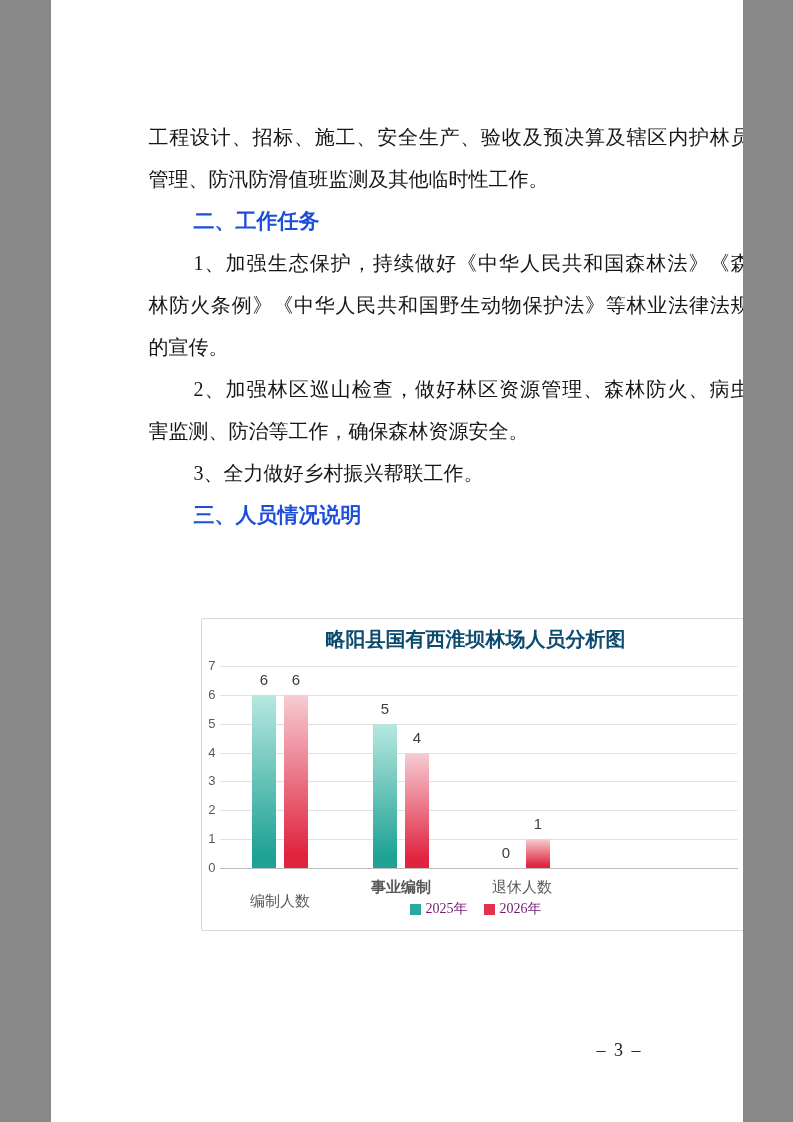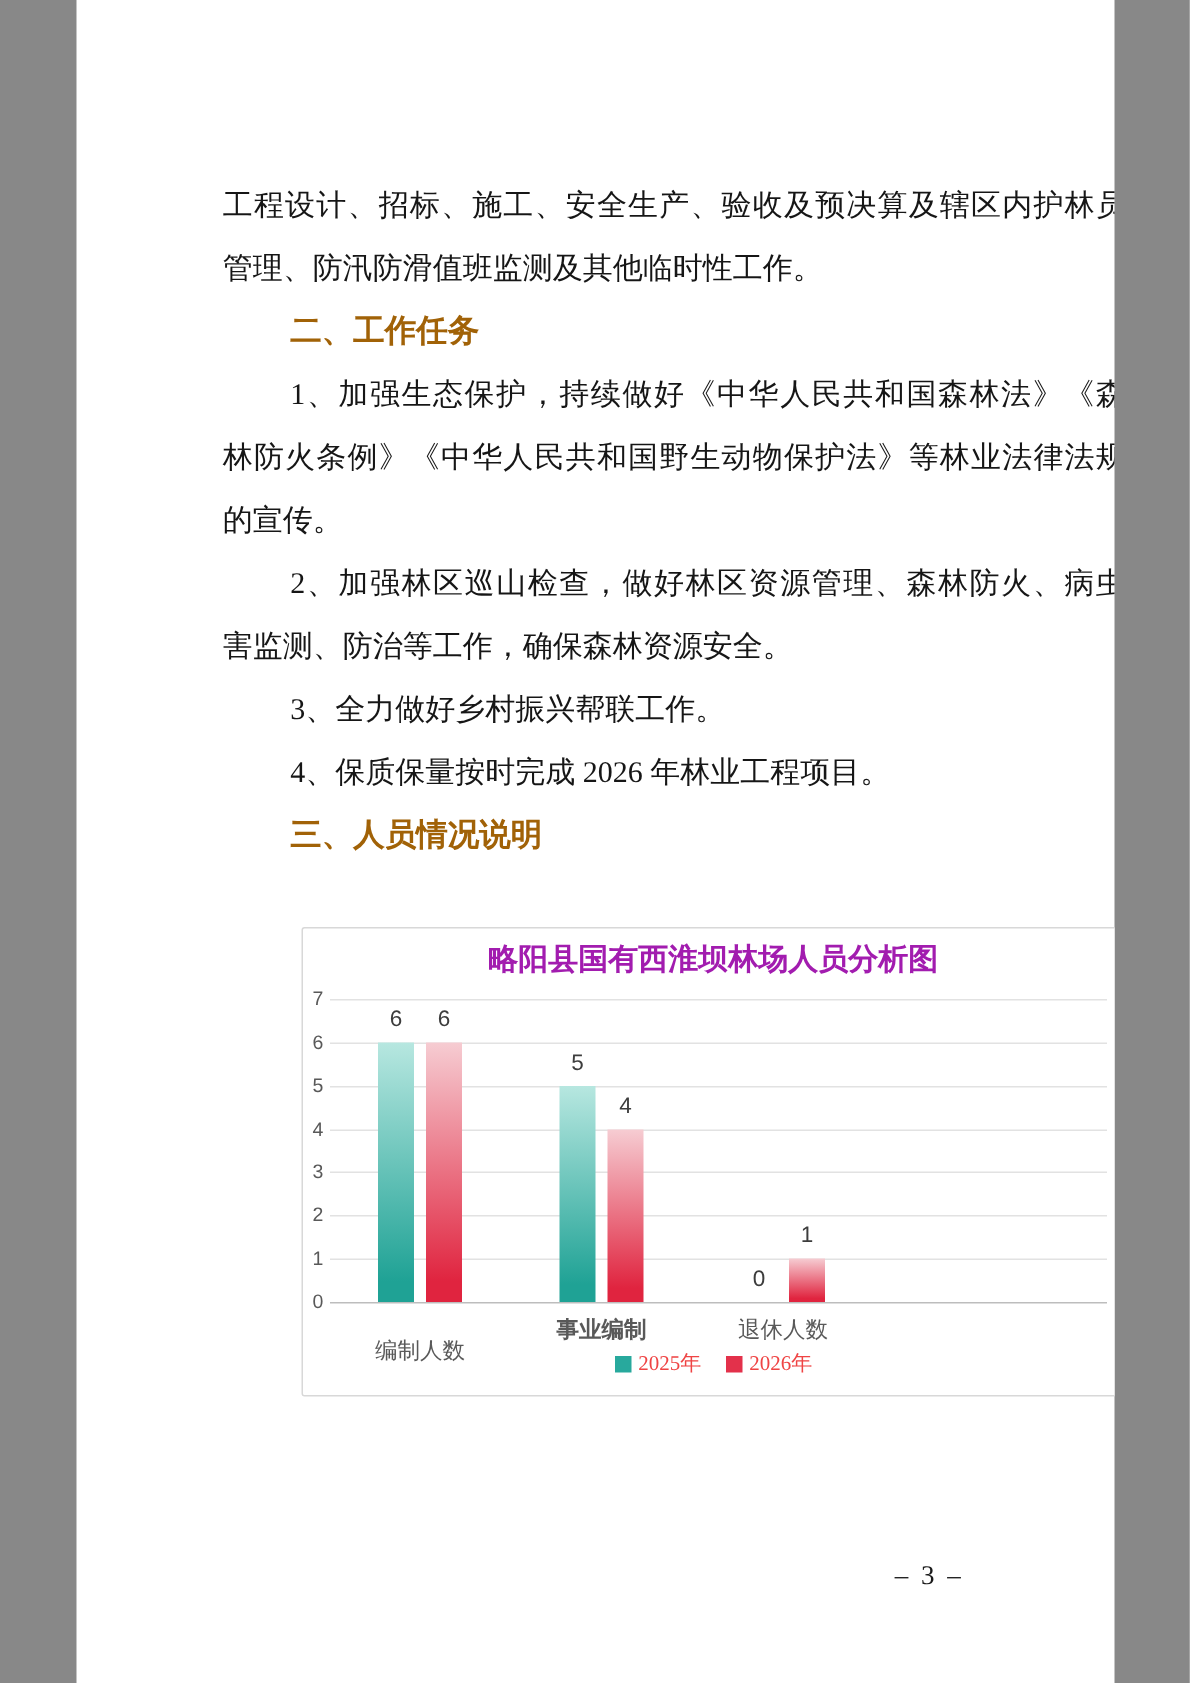--- a/index.html
+++ b/index.html
@@ -24,38 +24,38 @@
   .just{
     white-space:normal;
     text-align:justify;
     text-align-last:justify;
   }
   .ind{padding-left:45px;}
   .heading{
     font-family:"Liberation Sans","DejaVu Sans",sans-serif;
     font-weight:bold;
     font-size:21px;
-    color:#a16207;
+    color:#1d4ed8;
   }
   
   .chart{
     position:absolute;left:150px;top:618px;
     width:550px;height:313px;
     background:#ffffff;
     border:1px solid #d8d8d8;
     border-radius:2px;
     box-sizing:border-box;
   }
   .chart-title{
     position:absolute;top:7px;left:0;right:0;
     text-align:center;
     font-family:"Liberation Serif","DejaVu Serif",serif;
     font-weight:bold;
     font-size:20px;
-    color:#a21caf;
+    color:#0c4a6e;
   }
   .gridline{
     position:absolute;height:1px;background:#e2e2e2;
   }
   .gridline.axis-line{background:#bdbdbd;}
   .ytick{
     position:absolute;left:0;width:14px;
     text-align:right;
     font-family:"Liberation Sans","DejaVu Sans",sans-serif;
     font-size:13px;line-height:16px;color:#595959;
@@ -74,21 +74,21 @@
     font-size:15px;line-height:20px;color:#595959;
   }
   .legend{
     position:absolute;left:0;right:0;top:281px;
     display:flex;justify-content:center;align-items:center;gap:16px;
   }
   .legend-item{display:flex;align-items:center;gap:5px;}
   .swatch{width:11px;height:11px;}
   .legend-text{
     font-family:"Liberation Serif","DejaVu Serif",serif;
-    font-size:14px;color:#ef4444;
+    font-size:14px;color:#701a75;
   }
   
   .page-number{
     position:absolute;right:100px;top:1040px;
     font-size:18px;letter-spacing:2px;color:#1a1a1a;
   }
 </style>
 </head>
 <body>
 
@@ -97,21 +97,20 @@
   <div class="text-block">
     <div class="line just">工程设计、招标、施工、安全生产、验收及预决算及辖区内护林员</div>
     <div class="line">管理、防汛防滑值班监测及其他临时性工作。</div>
     <div class="line heading ind">二、工作任务</div>
     <div class="line just ind">1、加强生态保护，持续做好《中华人民共和国森林法》《森</div>
     <div class="line just">林防火条例》《中华人民共和国野生动物保护法》等林业法律法规</div>
     <div class="line">的宣传。</div>
     <div class="line just ind">2、加强林区巡山检查，做好林区资源管理、森林防火、病虫</div>
     <div class="line">害监测、防治等工作，确保森林资源安全。</div>
     <div class="line ind">3、全力做好乡村振兴帮联工作。</div>
-    <div class="line ind">4、保质保量按时完成 2026 年林业工程项目。</div>
     <div class="line heading ind">三、人员情况说明</div>
   </div>
 
   <div class="chart" id="chart">
     <div class="chart-title">略阳县国有西淮坝林场人员分析图</div>
 
   <div class="gridline axis-line" style="left: 18px; width: 518px; top: 249px;"></div>
       <div class="ytick" style="top: 241px;">0</div>
       <div class="gridline" style="left: 18px; width: 518px; top: 220.143px;"></div>
       <div class="ytick" style="top: 212.143px;">1</div>

